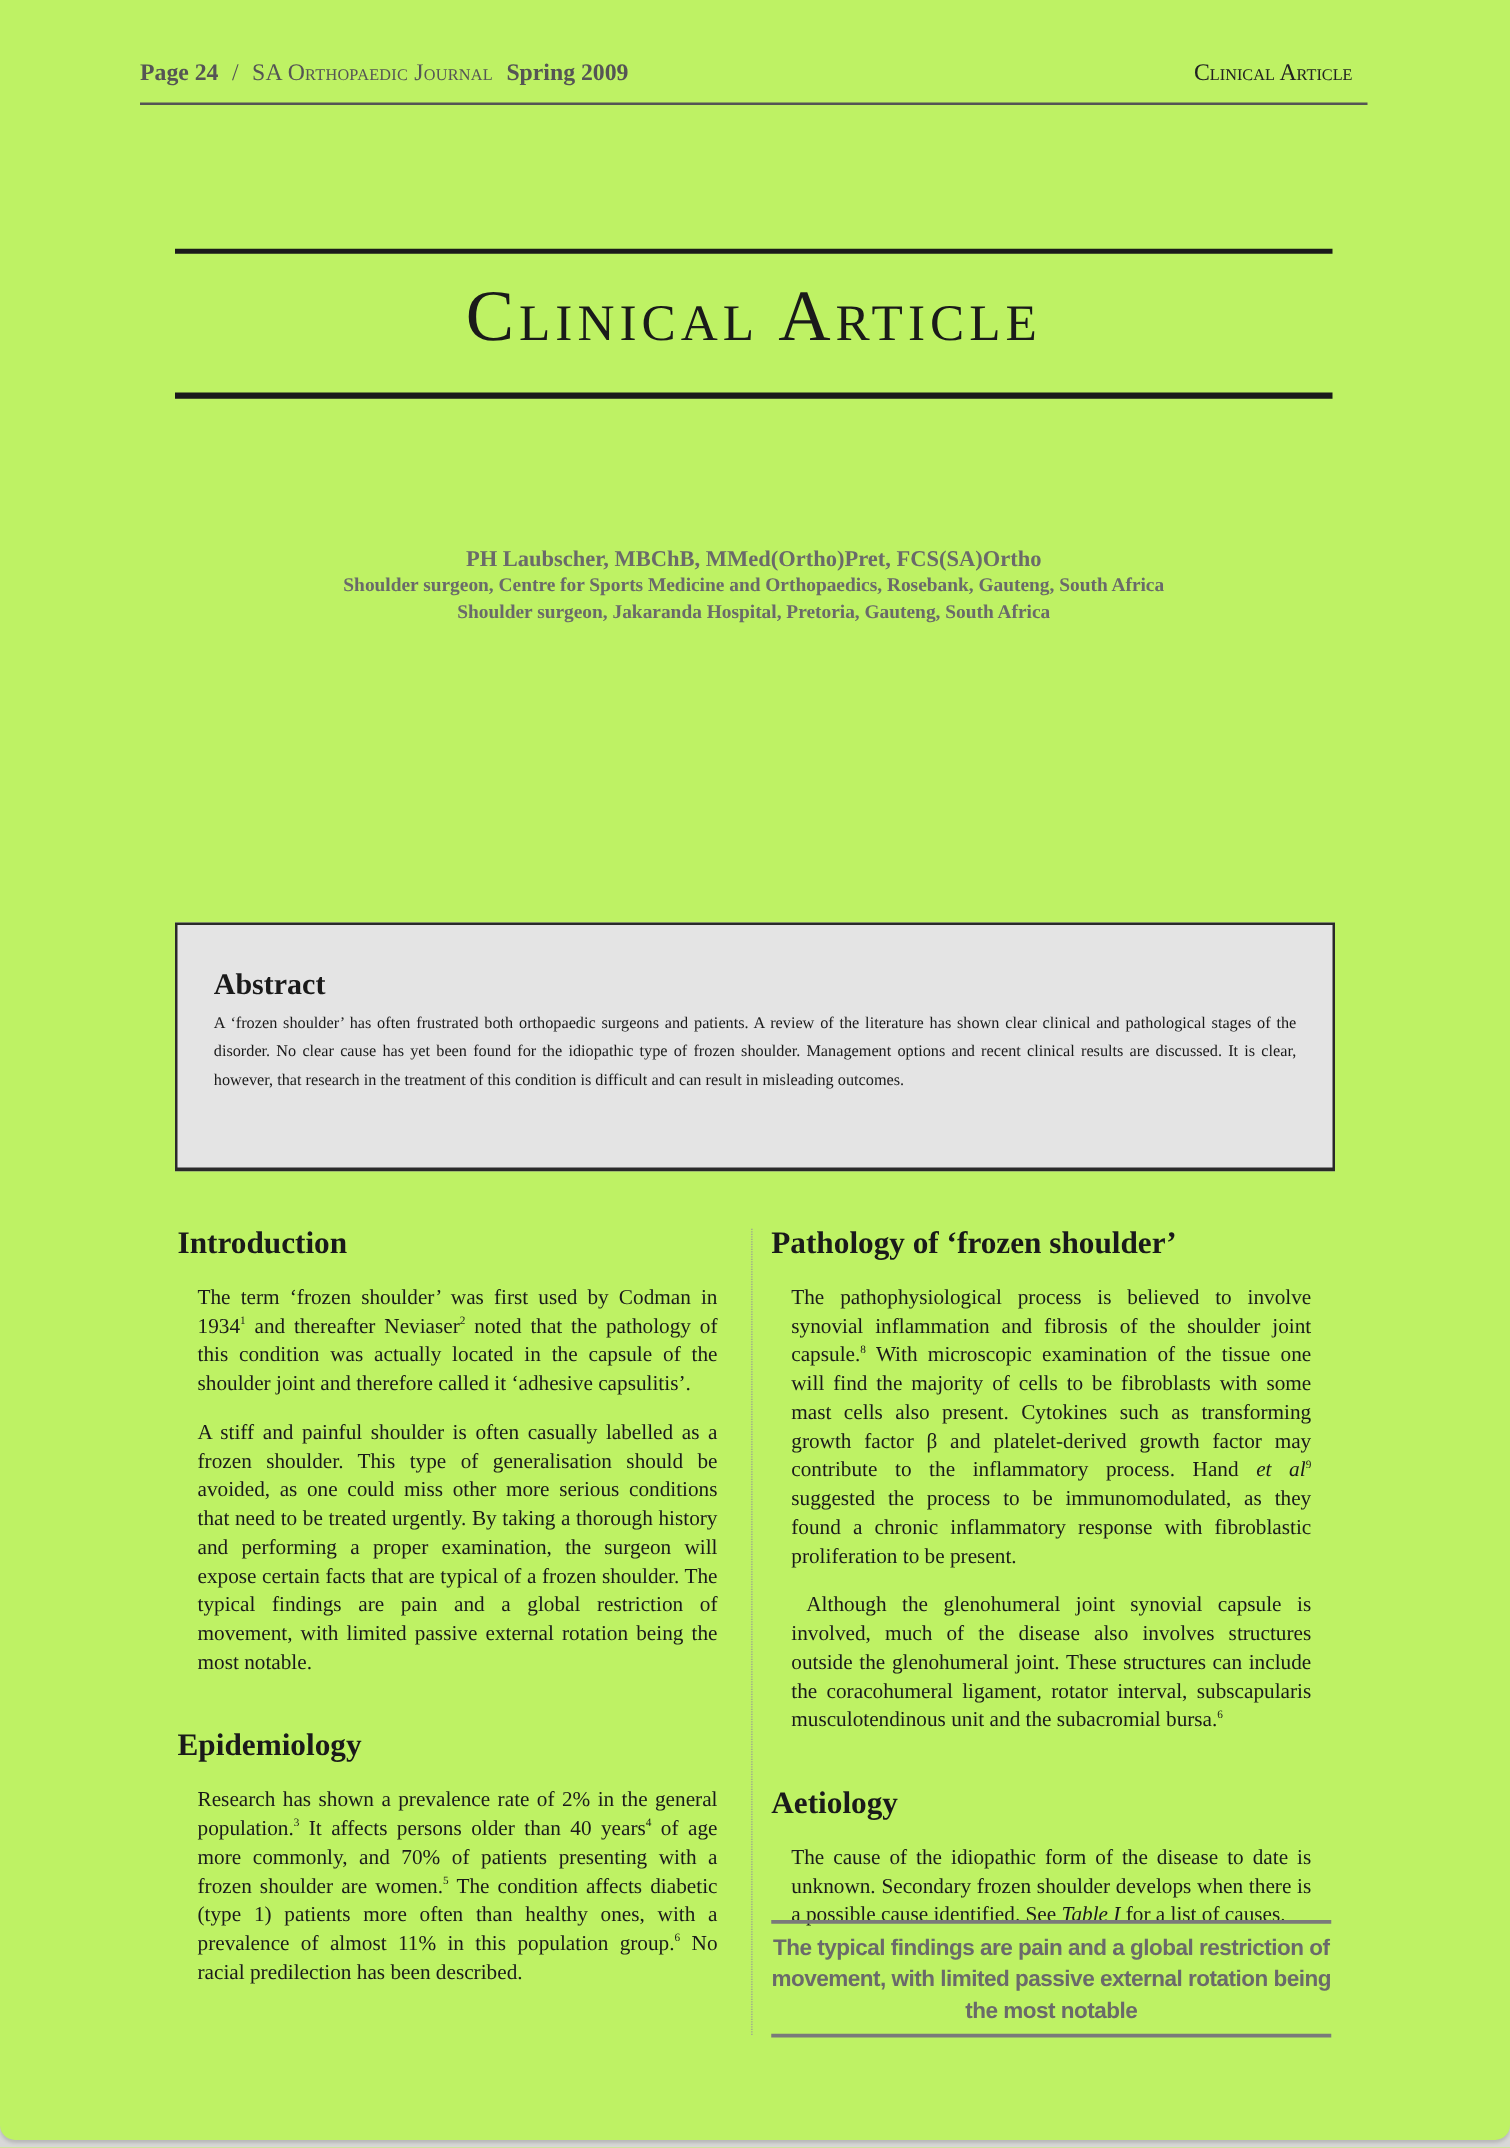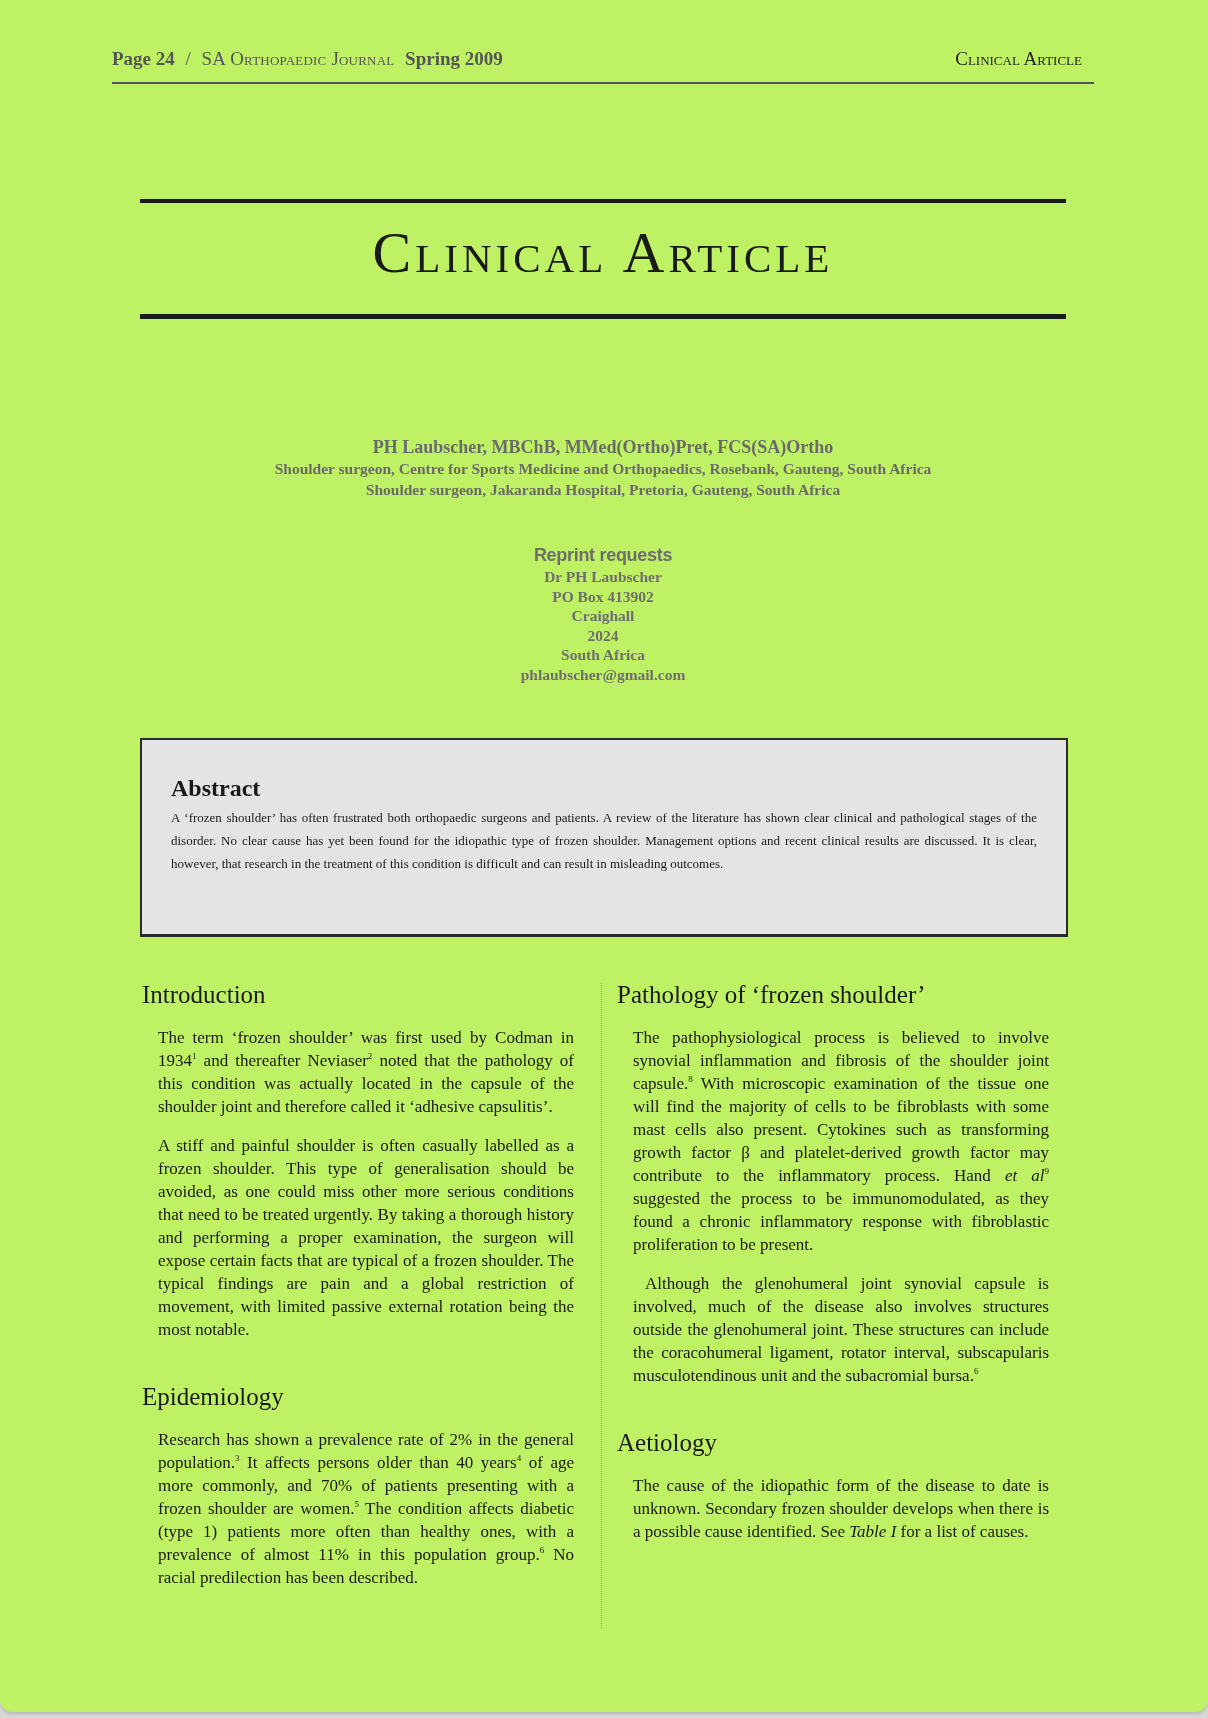--- a/index.html
+++ b/index.html
@@ -74,21 +74,21 @@
   }
   
   .col { position:absolute; top: 980px; width: 448px; }
   .col-left { left: 142px; }
   .col-right { left: 617px; }
   .col-divider {
     position:absolute; left:601px; top:983px; width:0; height:645px;
     border-left:1px dotted #9a9a9a;
   }
   .col h3 {
-    margin: 0; font-size: 25px; font-weight: normal; line-height: 30px; color:#1a1a1a;
+    margin: 0; font-size: 25px; font-weight: bold; line-height: 30px; color:#1a1a1a;
   }
   .col p {
     margin: 16px; font-size: 17px; line-height: 23px; text-align: justify;
     hyphens: auto;
   }
   .col p.indent { text-indent: 12px; }
   .col sup { font-size: 9px; vertical-align: 7px; line-height: 0; }
   .col .gap { height: 25px; }
   .pullquote {
     position:absolute; left:617px; top:1536px; width:448px;
@@ -119,29 +119,20 @@
   <div class="banner-title">Clinical Article</div>
   <div class="banner-rule-bot"></div>
 
 
   <div class="authors">
     <span class="name">PH Laubscher, MBChB, MMed(Ortho)Pret, FCS(SA)Ortho</span>
     <span class="aff">Shoulder surgeon, Centre for Sports Medicine and Orthopaedics, Rosebank, Gauteng, South Africa</span>
     <span class="aff">Shoulder surgeon, Jakaranda Hospital, Pretoria, Gauteng, South Africa</span>
   </div>
 
-  <div class="reprint">
-    <span class="rh">Reprint requests</span>
-    <span class="rl">Dr PH Laubscher</span>
-    <span class="rl">PO Box 413902</span>
-    <span class="rl">Craighall</span>
-    <span class="rl">2024</span>
-    <span class="rl">South Africa</span>
-    <span class="rl">phlaubscher@gmail.com</span>
-  </div>
 
   <div class="abstract">
     <h2>Abstract</h2>
     <p>A ‘frozen shoulder’ has often frustrated both orthopaedic surgeons and patients. A review of the literature has shown clear clinical and pathological stages of the disorder. No clear cause has yet been found for the idiopathic type of frozen shoulder. Management options and recent clinical results are discussed. It is clear, however, that research in the treatment of this condition is difficult and can result in misleading outcomes.</p>
   </div>
 
   <div class="col col-left">
     <h3>Introduction</h3>
     <p><span>The term ‘frozen shoulder’ was first used by Codman in 1934</span><sup>1</sup><span> and thereafter Neviaser</span><sup>2</sup><span> noted that the pathology of this condition was actually located in the capsule of the shoulder joint and therefore called it ‘adhesive capsulitis’.</span></p>
     <p>A stiff and painful shoulder is often casually labelled as a frozen shoulder. This type of generalisation should be avoided, as one could miss other more serious conditions that need to be treated urgently. By taking a thorough history and performing a proper examination, the surgeon will expose certain facts that are typical of a frozen shoulder. The typical findings are pain and a global restriction of movement, with limited passive external rotation being the most notable.</p>
@@ -154,14 +145,15 @@
 
   <div class="col col-right">
     <h3>Pathology of ‘frozen shoulder’</h3>
     <p><span>The pathophysiological process is believed to involve synovial inflammation and fibrosis of the shoulder joint capsule.</span><sup>8</sup><span> With microscopic examination of the tissue one will find the majority of cells to be fibroblasts with some mast cells also present. Cytokines such as transforming growth factor β and platelet-derived growth factor may contribute to the inflammatory process. Hand </span><i>et al</i><sup>9</sup><span> suggested the process to be immunomodulated, as they found a chronic inflammatory response with fibroblastic proliferation to be present.</span></p>
     <p class="indent"><span>Although the glenohumeral joint synovial capsule is involved, much of the disease also involves structures outside the glenohumeral joint. These structures can include the coracohumeral ligament, rotator interval, subscapularis musculotendinous unit and the subacromial bursa.</span><sup>6</sup></p>
     <div class="gap"></div>
     <h3>Aetiology</h3>
     <p><span>The cause of the idiopathic form of the disease to date is unknown. Secondary frozen shoulder develops when there is a possible cause identified. See </span><i>Table I</i><span> for a list of causes.</span></p>
   </div>
 
+  <div class="pullquote">The typical findings are pain and a global restriction of movement, with limited passive external rotation being the most notable</div>
 
 </div>
 
 </body></html>

